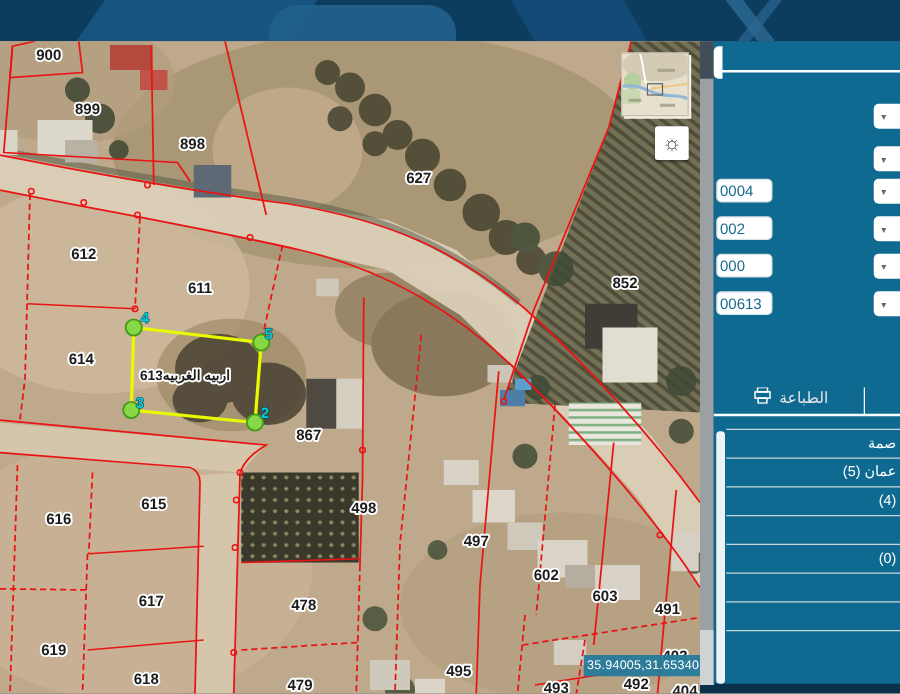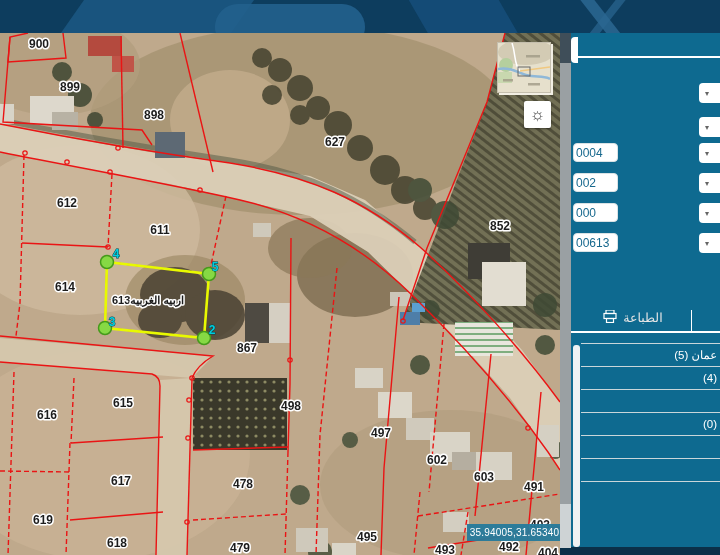--- a/index.html
+++ b/index.html
@@ -322,20 +322,21 @@
         <rect x="3" y="0" width="8" height="3.5" fill="none" stroke="#fff" stroke-width="1.2"></rect>
         <rect x="1" y="3.5" width="12" height="5" fill="none" stroke="#fff" stroke-width="1.2"></rect>
         <rect x="3.5" y="8.5" width="7" height="4" fill="none" stroke="#fff" stroke-width="1.2"></rect>
       </svg>
     </div>
     <div class="tabdiv"></div>
     <div class="tabline"></div>
 
     <div class="sscroll"></div>
     <div class="tbl">
+      <div class="trow">صمة</div>
       <div class="trow">عمان (5)</div>
       <div class="trow">(4)</div>
       <div class="trow"></div>
       <div class="trow">(0)</div>
       <div class="trow"></div>
       <div class="trow"></div>
       <div class="trow"></div>
     </div>
   </div>
 

